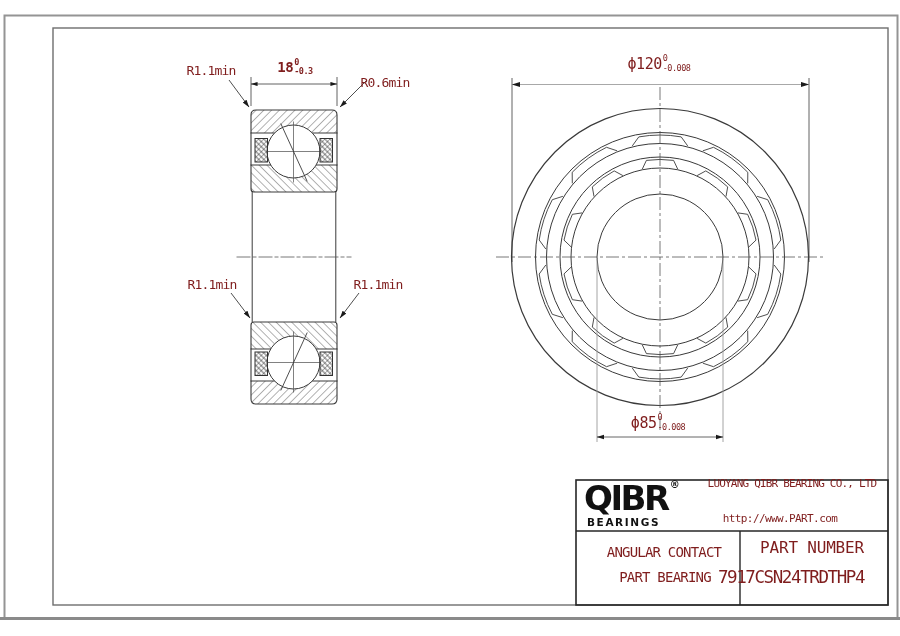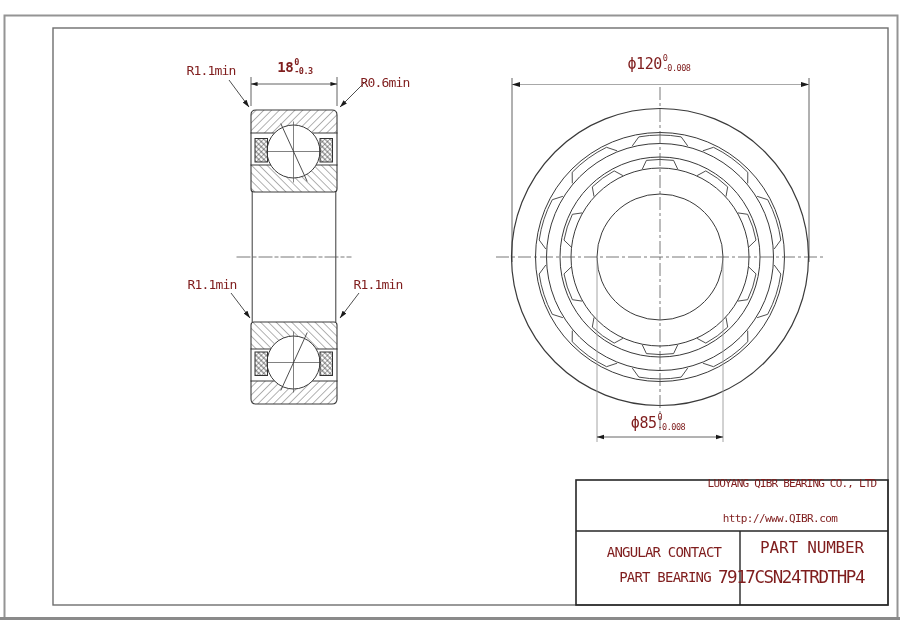--- a/index.html
+++ b/index.html
@@ -166,20 +166,24 @@
       </span>
 </div>
 
 <div class="txt dim-big" style="left:658px;top:423px;">
   <span>ϕ</span><span>85</span><span class="tol">
         <i>0</i>
         <i>-0.008</i>
       </span>
 </div>
 
+<div class="logo">
+  <div><span class="logo-main">QIBR</span><span class="logo-reg">®</span></div>
+  <div class="logo-sub">BEARINGS</div>
+</div>
 <div class="txt tb-company" style="left:792px;top:483px;">LUOYANG QIBR BEARING CO., LTD</div>
-<div class="txt tb-url" style="left:780px;top:518px;">http://www.QIBR.com</div>
+<div class="txt tb-url" style="left:780px;top:518px;">http://www.PART.com</div>
 <div class="txt tb-product" style="left:653px;top:552px;">ANGULAR CONTACT</div>
 <div class="txt tb-product" style="left:654px;top:577px;">PART BEARING</div>
 <div class="txt tb-pnlabel" style="left:812px;top:547px;">PART NUMBER</div>
 <div class="txt tb-pn" style="left:767px;top:577px;padding-left:48px;">7917CSN24TRDTHP4</div>
 
 </div>
 
 </body></html>

